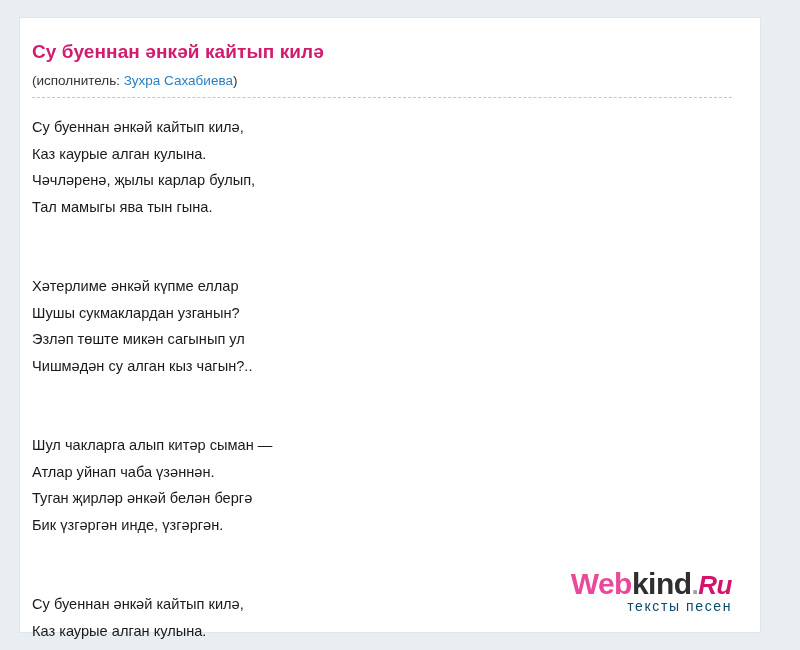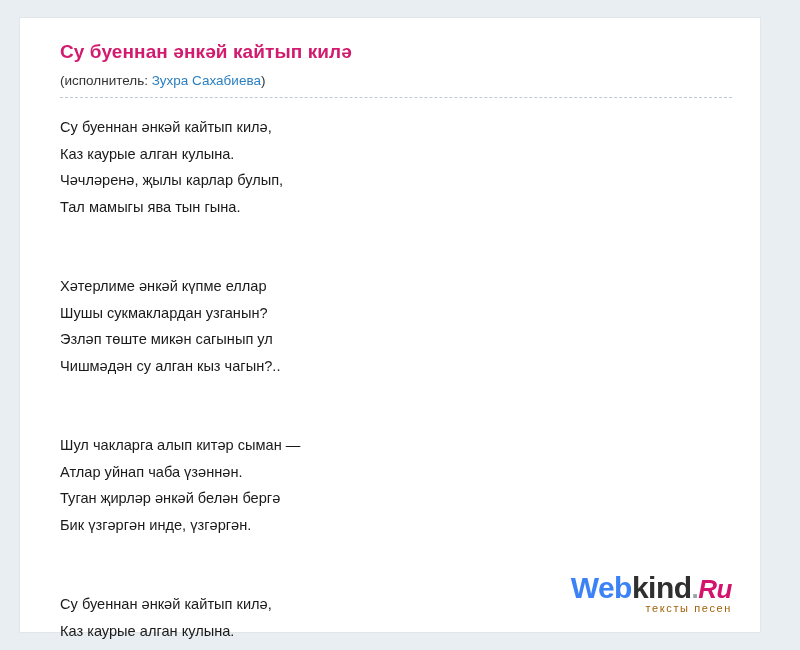--- a/index.html
+++ b/index.html
@@ -21,21 +21,21 @@
     box-sizing: border-box;
   }
   .sheet {
     position: absolute;
     left: 20px;
     top: 18px;
     width: 740px;
     height: 614px;
     background: #ffffff;
     box-sizing: border-box;
-    padding: 22px 28px 10px 40px;
+    padding: 22px 28px 10px 12px;
     box-shadow: 0 0 0 1px #e2e6e9;
   }
   .song-title {
     color: #d21a6e;
     font-size: 19px;
     font-weight: bold;
     line-height: 24px;
     margin: 0 0 9px 0;
     letter-spacing: 0.1px;
   }
@@ -66,38 +66,38 @@
     text-align: right;
     user-select: none;
   }
   .wm-main {
     font-size: 30px;
     font-weight: bold;
     line-height: 30px;
     letter-spacing: -0.5px;
   }
   .wm-web {
-    color: #3b82f6;
+    color: #ec4899;
   }
   .wm-kind {
     color: #2f2f2f;
     text-align: center;
   }
   .wm-dot {
     color: #9aa0a5;
     font-size: 26px;
   }
   .wm-ru {
     color: #d4136c;
     font-size: 26px;
     font-style: italic;
   }
   .wm-sub {
-    font-size: 11px;
-    color: #a16207;
+    font-size: 14px;
+    color: #0c4a6e;
     letter-spacing: 1.6px;
     margin-top: -2px;
   }
 </style>
 </head>
 <body>
 
 <div class="page">
   <div class="sheet">
 

